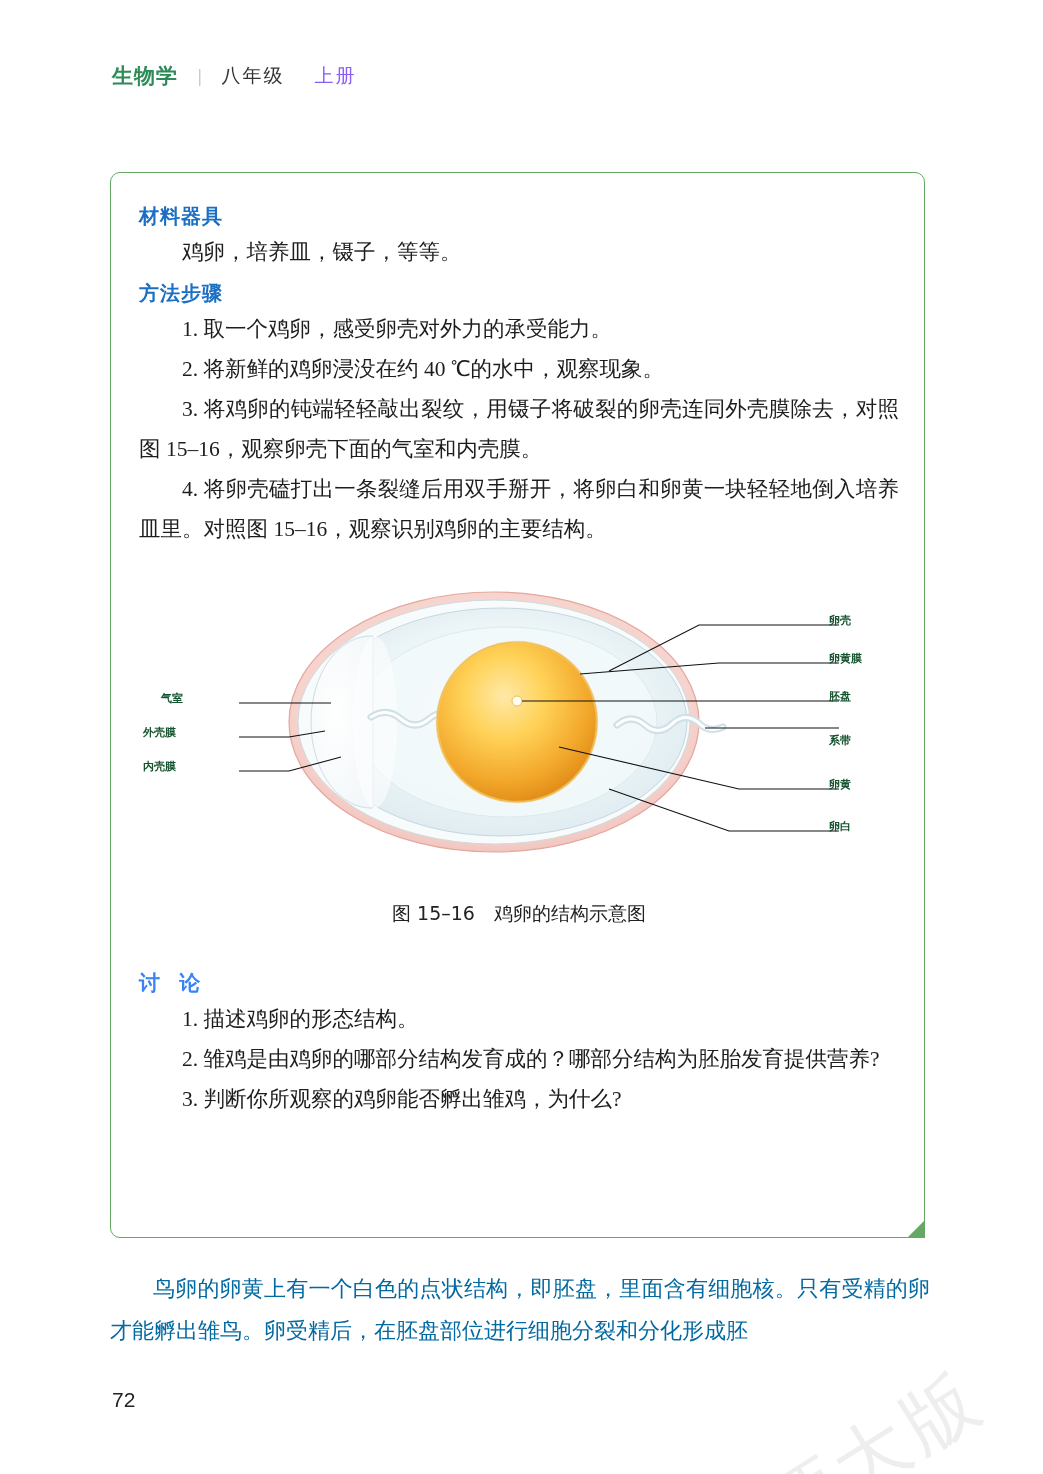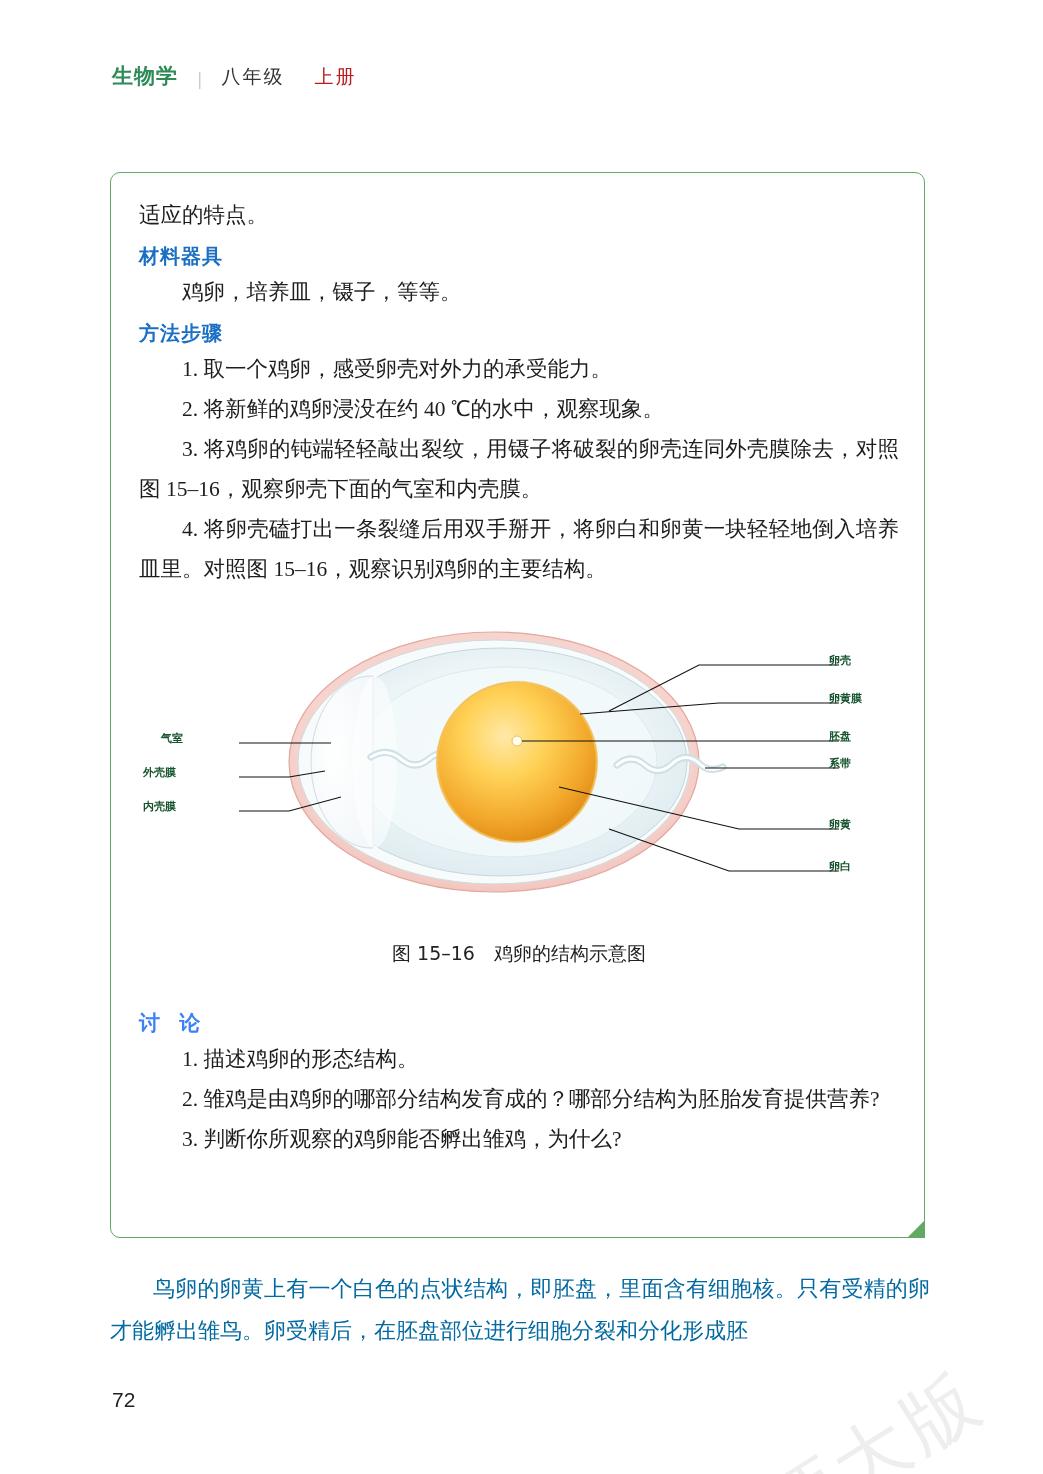--- a/index.html
+++ b/index.html
@@ -15,21 +15,21 @@
     position: relative;
     overflow: hidden;
   }
 
   
   .page-header {
     position: absolute;
     left: 112px;
     top: 62px;
     display: flex;
-    align-items: flex-end;
+    align-items: center;
     gap: 16px;
   }
   .header-subject {
     font-family: "DejaVu Sans", sans-serif;
     font-size: 21px;
     font-weight: bold;
     color: #2e8b57;
     letter-spacing: 1px;
   }
   .header-sep {
@@ -39,21 +39,21 @@
   }
   .header-grade {
     font-family: "DejaVu Sans", sans-serif;
     font-size: 19px;
     color: #333333;
     letter-spacing: 2px;
   }
   .header-volume {
     font-family: "DejaVu Sans", sans-serif;
     font-size: 19px;
-    color: #b91c1c;
+    color: #8b5cf6;
     letter-spacing: 2px;
     margin-left: 14px;
   }
 
   
   .activity-box {
     position: absolute;
     left: 110px;
     top: 172px;
     width: 815px;
@@ -190,21 +190,20 @@
   <span class="header-volume">上册</span>
 </div>
 
 <div class="activity-box">
   <div class="box-corner">
     <div class="box-corner-inner"></div>
   </div>
 
   <div class="box-inner">
 
-    <div class="body-text">适应的特点。</div>
 
     <div class="sub-head">材料器具</div>
     <div class="body-text indent">鸡卵，培养皿，镊子，等等。</div>
 
     <div class="sub-head">方法步骤</div>
     <div class="body-text step">1. 取一个鸡卵，感受卵壳对外力的承受能力。</div>
     <div class="body-text step">2. 将新鲜的鸡卵浸没在约 40 ℃的水中，观察现象。</div>
     <div class="body-text step">3. 将鸡卵的钝端轻轻敲出裂纹，用镊子将破裂的卵壳连同外壳膜除去，对照图 15–16，观察卵壳下面的气室和内壳膜。</div>
     <div class="body-text step">4. 将卵壳磕打出一条裂缝后用双手掰开，将卵白和卵黄一块轻轻地倒入培养皿里。对照图 15–16，观察识别鸡卵的主要结构。</div>
 
@@ -273,21 +272,21 @@
 
           <path d="M186 164 L150 170 L100 170"></path>
 
           <path d="M202 190 L150 204 L100 204"></path>
         </g>
       </svg>
 
       <span class="fig-label" style="left:690px; top:46px;">卵壳</span>
       <span class="fig-label" style="left:690px; top:84px;">卵黄膜</span>
       <span class="fig-label" style="left:690px; top:122px;">胚盘</span>
-      <span class="fig-label" style="left:690px; top:149px;">系带</span>
+      <span class="fig-label" style="left:690px; top:166px;">系带</span>
       <span class="fig-label" style="left:690px; top:210px;">卵黄</span>
       <span class="fig-label" style="left:690px; top:252px;">卵白</span>
 
       <span class="fig-label" style="left:22px; top:124px;">气室</span>
       <span class="fig-label" style="left:4px; top:158px;">外壳膜</span>
       <span class="fig-label" style="left:4px; top:192px;">内壳膜</span>
     </div>
 
     <div class="figure-caption">图 15–16　鸡卵的结构示意图</div>
 

